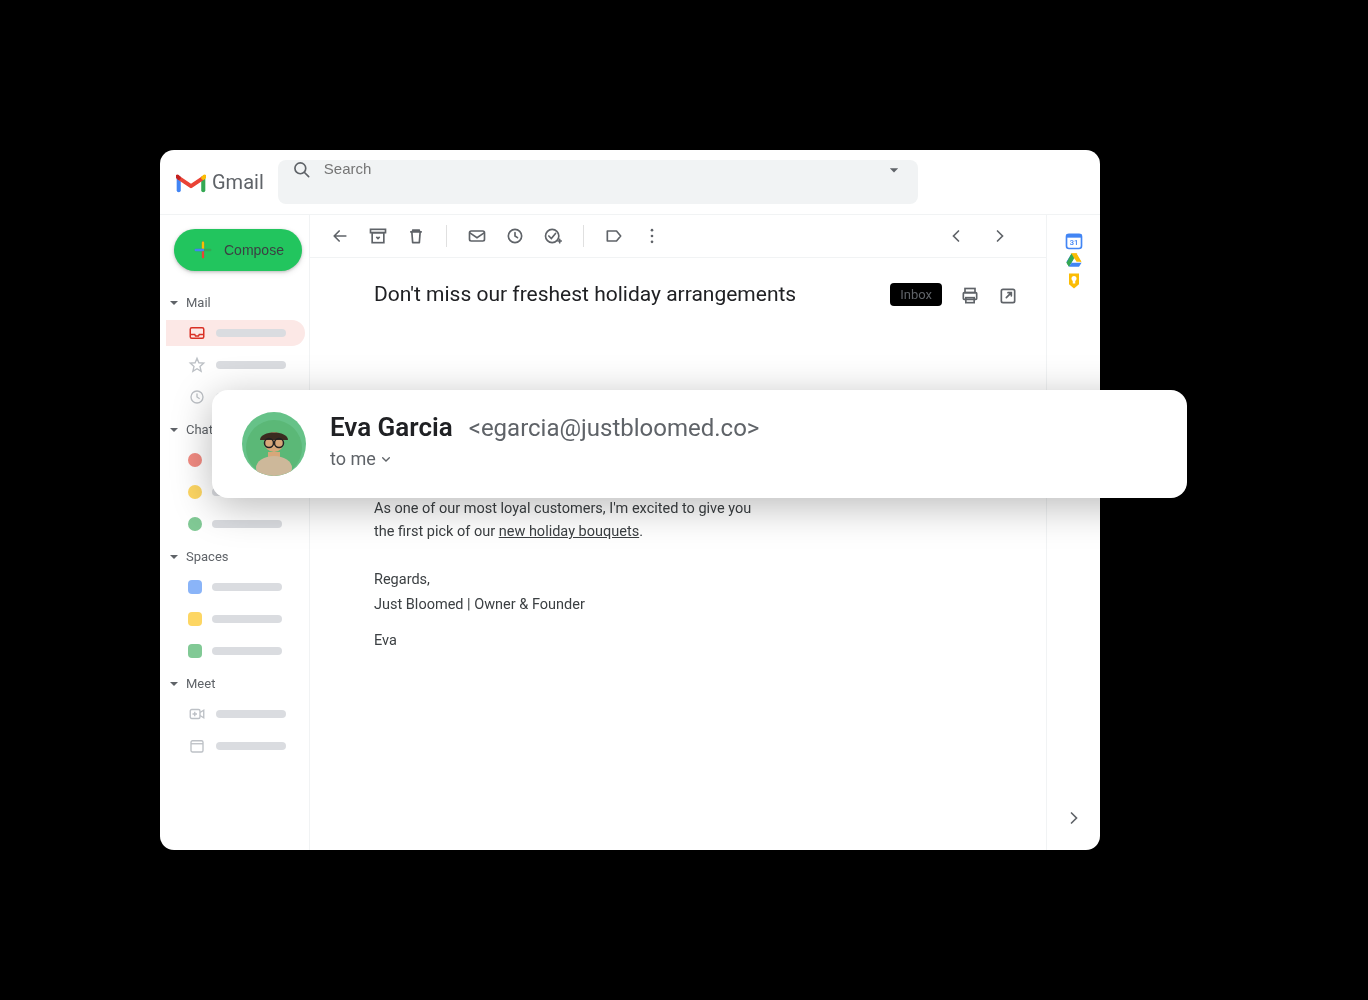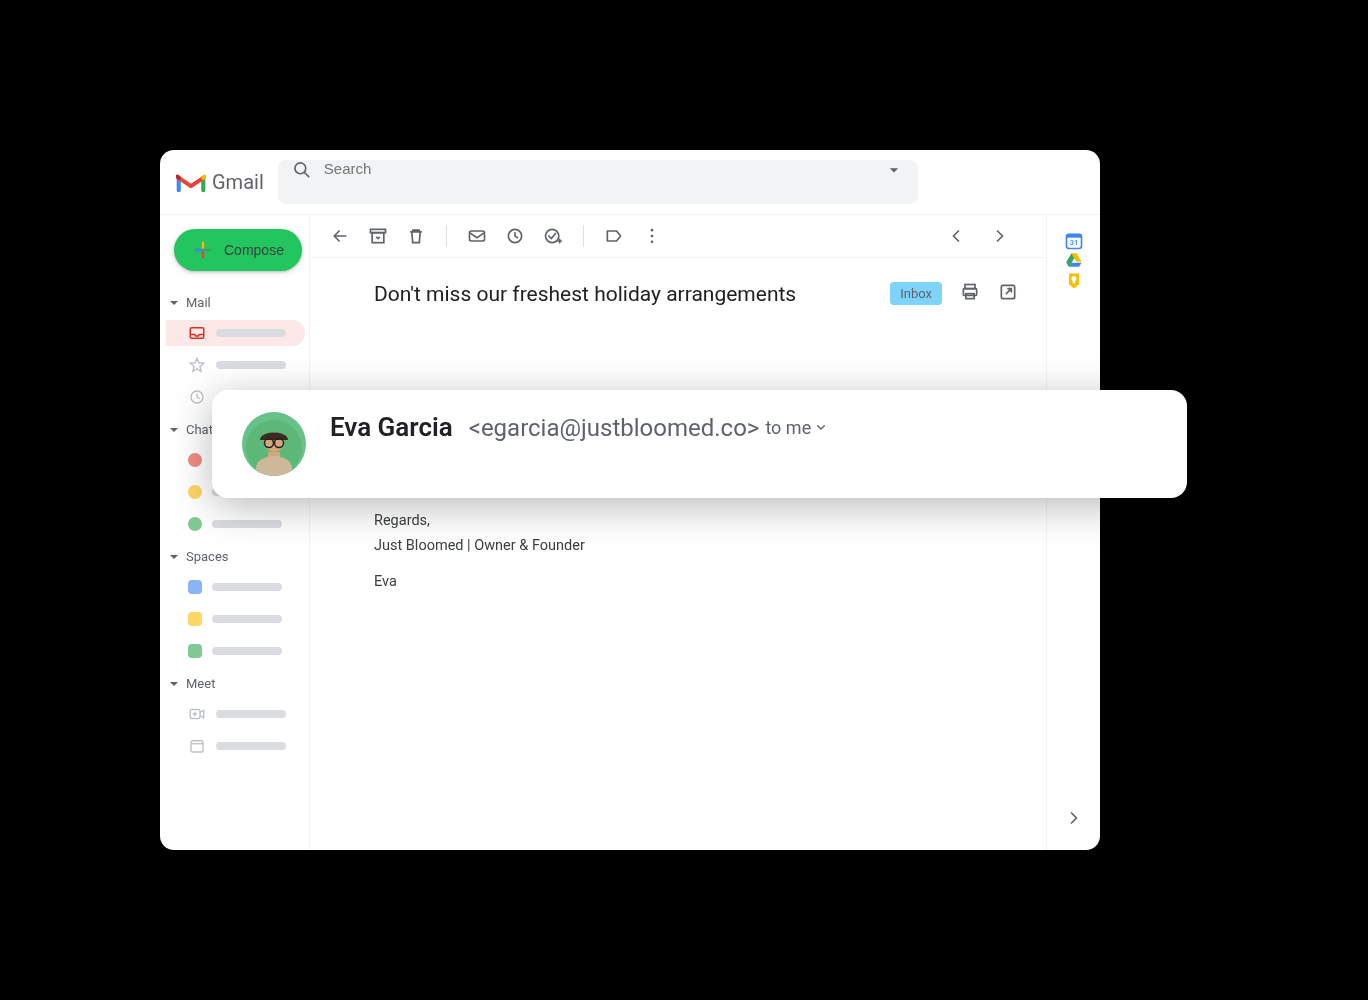--- a/index.html
+++ b/index.html
@@ -132,31 +132,31 @@
     border-bottom: 1px solid #f1f3f4;
   }
   .toolbar .group { display: flex; align-items: center; gap: 18px; }
   .tb-sep { width: 1px; height: 22px; background: #e0e0e0; }
   .tb-icon { width: 20px; height: 20px; color: #5f6368; cursor: pointer; }
   .toolbar-spacer { flex: 1; }
   .nav-arrows { display: flex; gap: 24px; margin-right: 16px; }
   
   .subject-row {
     display: flex;
-    align-items: flex-start;
+    align-items: flex-end;
     gap: 18px;
     padding: 24px 28px 12px 64px;
   }
   .subject {
     font-size: 21px;
     color: #202124;
     flex: 1;
   }
   .inbox-chip {
-    background: #7dd3fc;
+    background: #000000;
     color: #5f6368;
     font-size: 13px;
     padding: 4px 10px;
     border-radius: 4px;
   }
   .subj-icons { display: flex; gap: 18px; }
   
   .email-body {
     padding: 24px 28px 20px 64px;
     color: #3c4043;
@@ -205,21 +205,21 @@
     width: 64px; height: 64px;
     border-radius: 50%;
     background: #66c288;
     overflow: hidden;
     flex-shrink: 0;
     display: flex;
     align-items: flex-end;
     justify-content: center;
   }
   .avatar svg { width: 56px; height: 56px; }
-  .sender-info { display: flex; flex-direction: row; gap: 6px; }
+  .sender-info { display: flex; flex-direction: column; gap: 6px; }
   .sender-line { display: flex; align-items: baseline; gap: 16px; }
   .sender-name { font-size: 26px; font-weight: 600; color: #202124; }
   .sender-email { font-size: 24px; color: #5f6368; }
   .recipient-line { display: flex; align-items: center; gap: 2px; color: #5f6368; font-size: 18px; }
 </style>
 </head>
 <body>
 
 <div class="app-window">
 
@@ -412,20 +412,23 @@
             </svg>
           <svg class="tb-icon" viewBox="0 0 24 24">
               <rect x="4" y="4" width="16" height="16" rx="2" fill="none" stroke="currentColor" stroke-width="2"></rect>
               <path d="M10 14l6-6M12 8h4v4" fill="none" stroke="currentColor" stroke-width="2" stroke-linecap="round"></path>
             </svg>
         </div>
       </div>
 
       <div class="email-body">
         <p>Hi Lucy,</p>
+        <p>
+          <span>As one of our most loyal customers, I'm excited to give you the first pick of our </span><a href="#">new holiday bouquets</a><span>.</span>
+        </p>
         <p style="margin-top:26px;margin-bottom:2px">Regards,</p>
         <p>Just Bloomed | Owner &amp; Founder</p>
         <p style="margin-bottom:2px">Eva</p>
       </div>
     </div>
 
     <div class="app-rail">
       <svg class="rail-icon" viewBox="0 0 24 24">
         <rect x="3" y="4" width="18" height="17" rx="3" fill="#fff" stroke="#4285f4" stroke-width="2"></rect>
         <rect x="3" y="4" width="18" height="4" fill="#4285f4"></rect>

